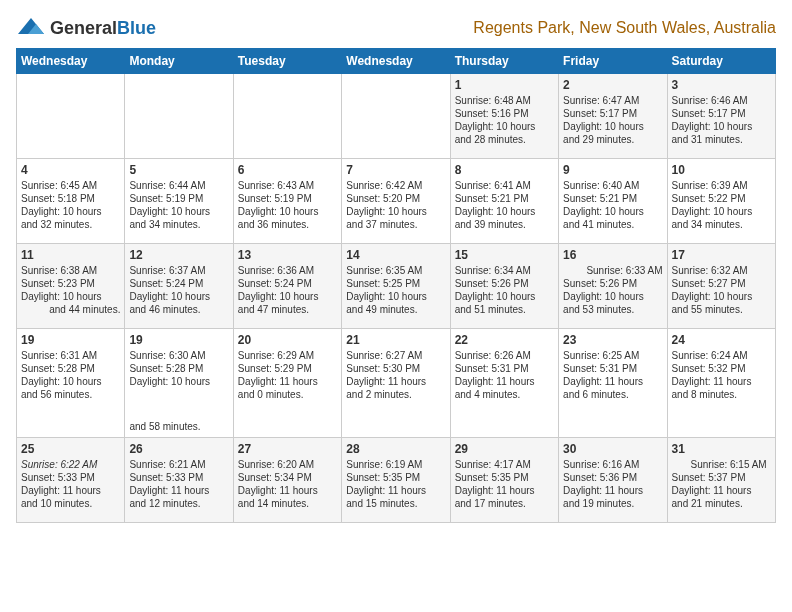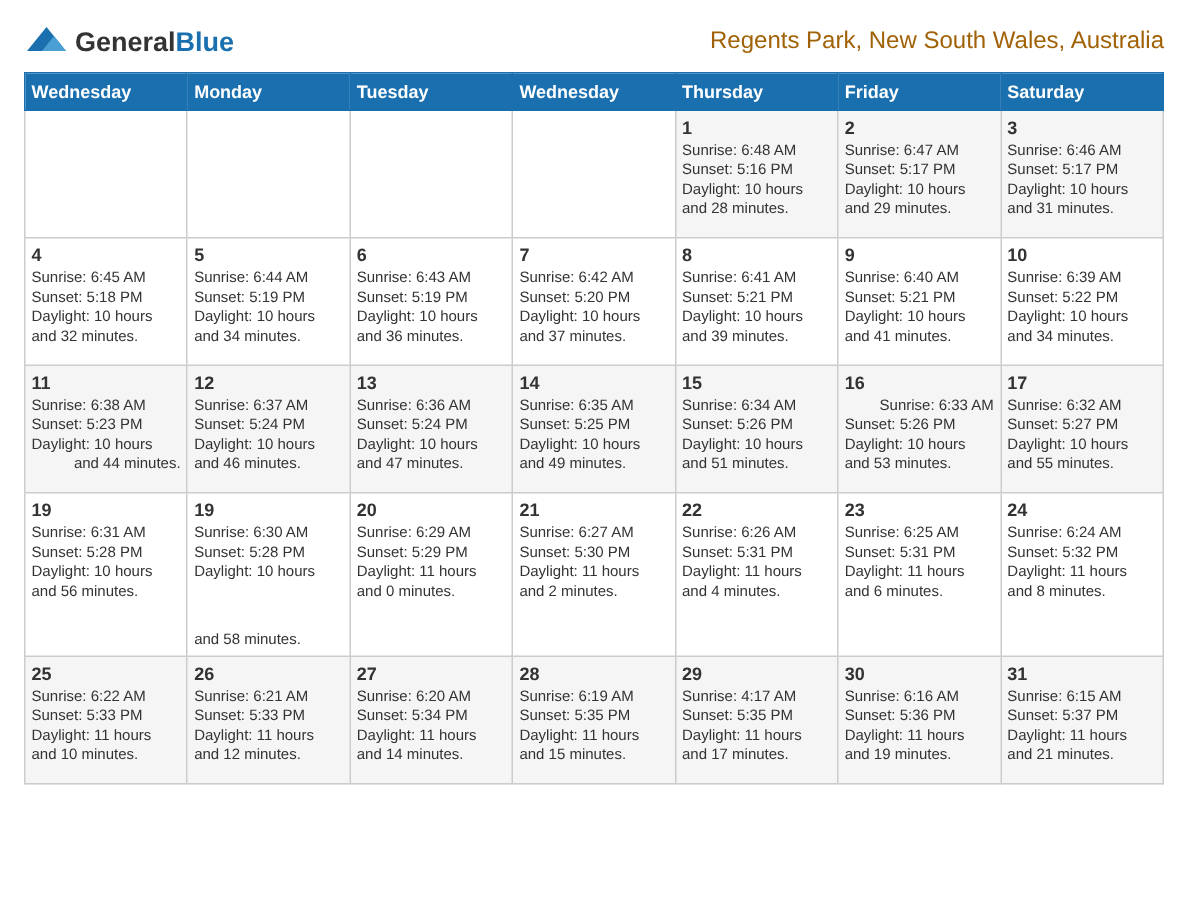--- a/index.html
+++ b/index.html
@@ -280,21 +280,21 @@
           <span class="day-number">24</span>
           <span style="display: block; line-height: 1.3;">Sunrise: 6:24 AM</span>
           <span style="display: block; line-height: 1.3;">Sunset: 5:32 PM</span>
           <span style="display: block; line-height: 1.3;">Daylight: 11 hours</span>
           <span style="display: block; line-height: 1.3;">and 8 minutes.</span>
         </td>
       </tr>
       <tr>
         <td>
           <span class="day-number">25</span>
-          <span style="display: block; line-height: 1.3;">Sunrise: 6:22 AM</span>
+          <span style="display: block; line-height: 1.3; font-style: italic;">Sunrise: 6:22 AM</span>
           <span style="display: block; line-height: 1.3;">Sunset: 5:33 PM</span>
           <span style="display: block; line-height: 1.3;">Daylight: 11 hours</span>
           <span style="display: block; line-height: 1.3;">and 10 minutes.</span>
         </td>
         <td>
           <span class="day-number">26</span>
           <span style="display: block; line-height: 1.3;">Sunrise: 6:21 AM</span>
           <span style="display: block; line-height: 1.3;">Sunset: 5:33 PM</span>
           <span style="display: block; line-height: 1.3;">Daylight: 11 hours</span>
           <span style="display: block; line-height: 1.3;">and 12 minutes.</span>
@@ -322,20 +322,20 @@
         </td>
         <td>
           <span class="day-number">30</span>
           <span style="display: block; line-height: 1.3;">Sunrise: 6:16 AM</span>
           <span style="display: block; line-height: 1.3;">Sunset: 5:36 PM</span>
           <span style="display: block; line-height: 1.3;">Daylight: 11 hours</span>
           <span style="display: block; line-height: 1.3;">and 19 minutes.</span>
         </td>
         <td>
           <span class="day-number">31</span>
-          <span style="display: block; line-height: 1.3;">Sunrise: 6:15 AM</span>
+          <span style="display: block; line-height: 1.3; margin-left: 19px;">Sunrise: 6:15 AM</span>
           <span style="display: block; line-height: 1.3;">Sunset: 5:37 PM</span>
           <span style="display: block; line-height: 1.3;">Daylight: 11 hours</span>
           <span style="display: block; line-height: 1.3;">and 21 minutes.</span>
         </td>
       </tr>
     </tbody>
 </table>
 
 </body></html>

